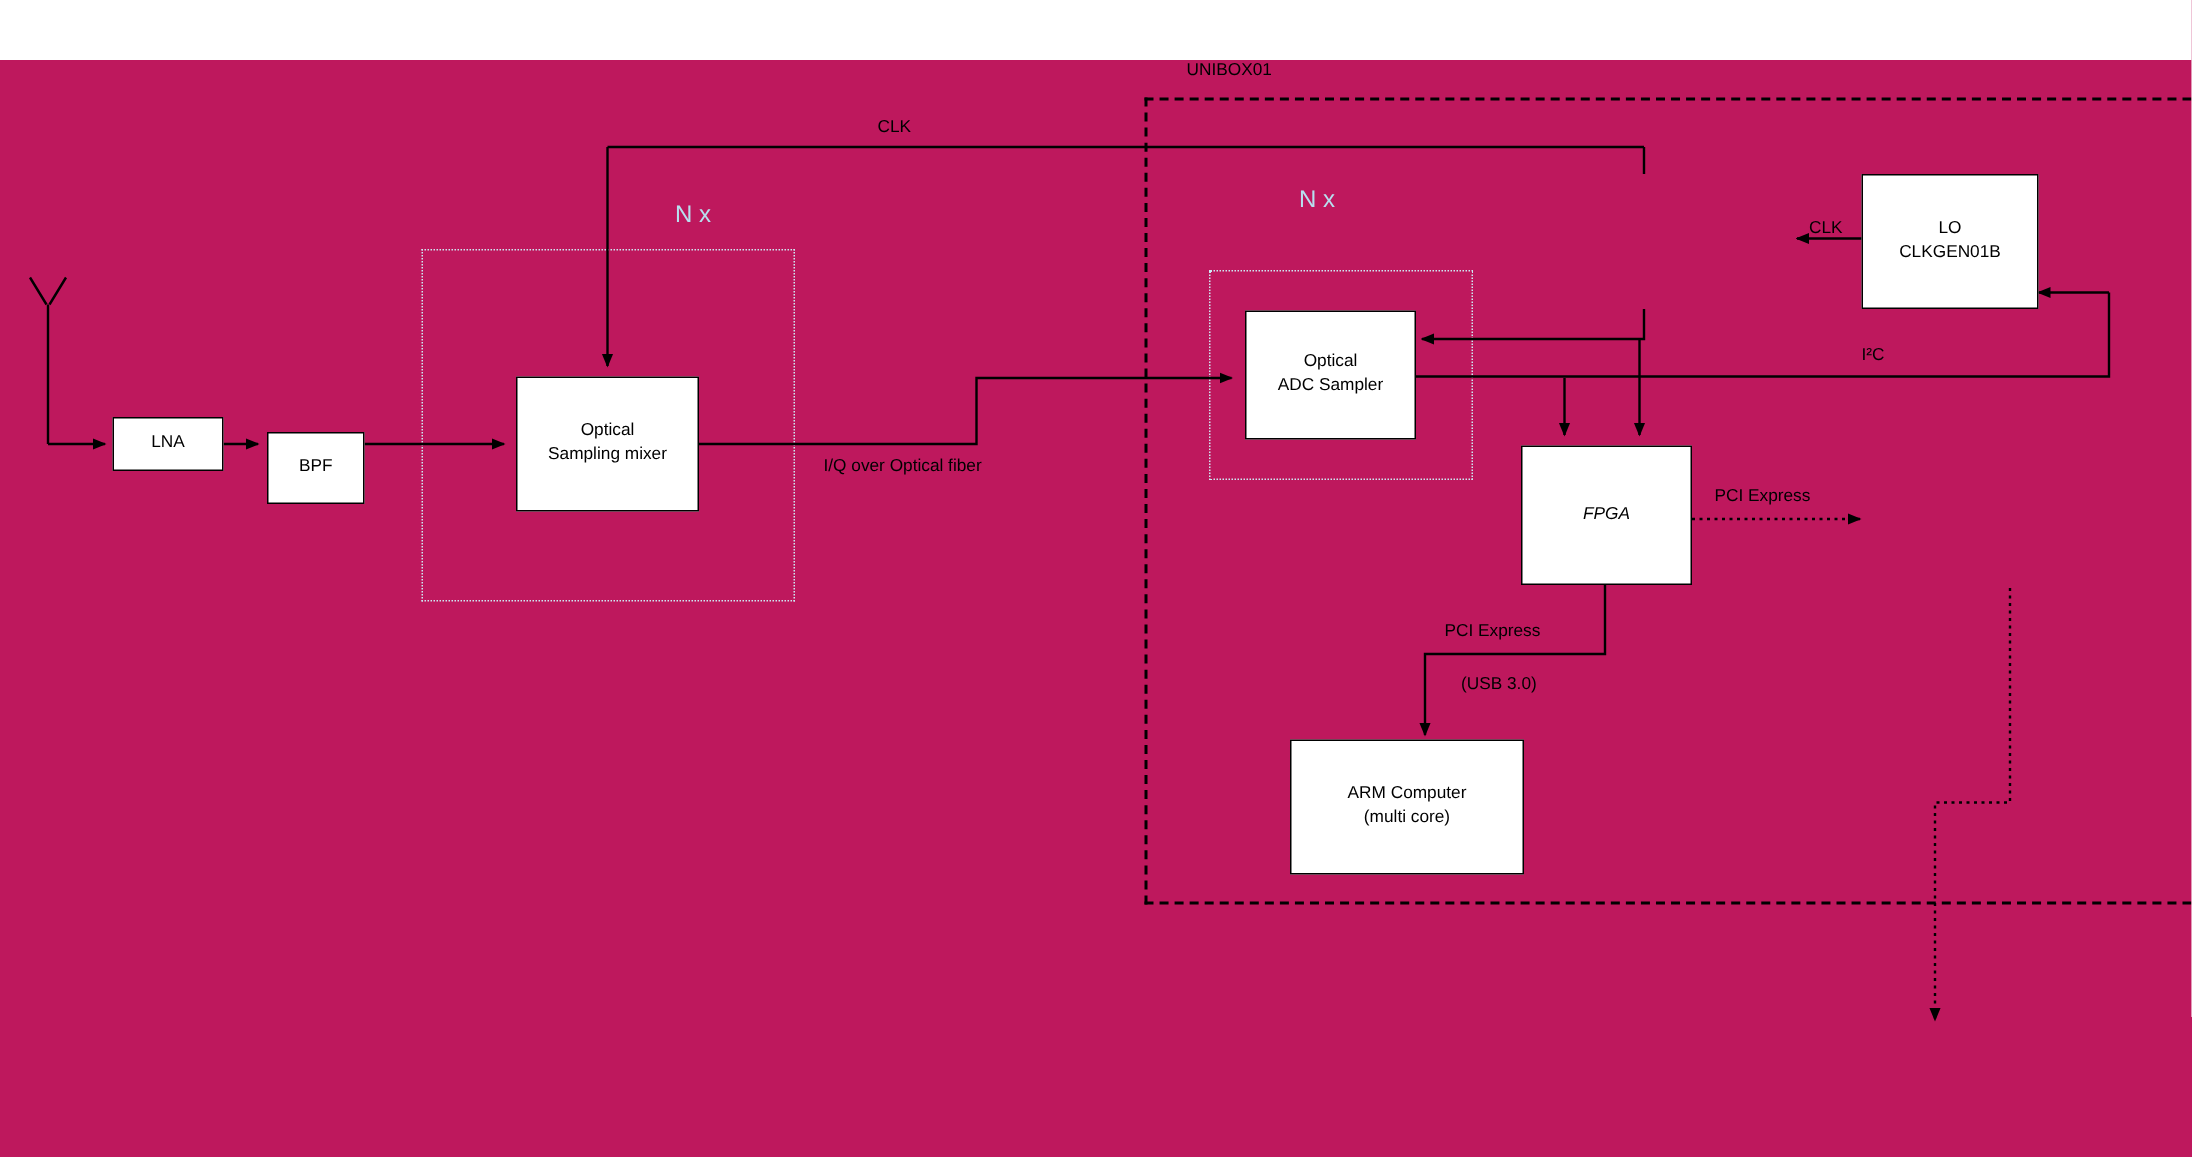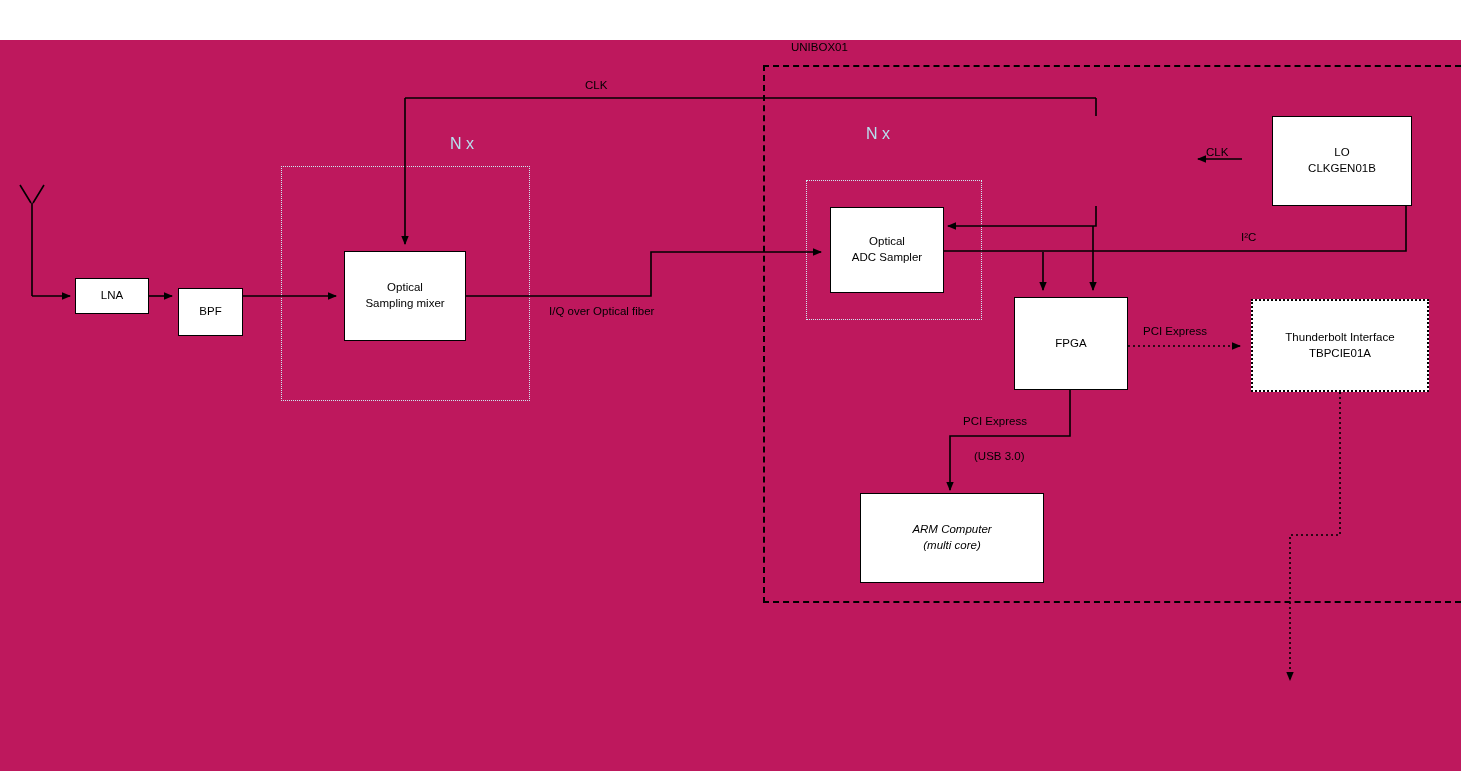--- a/index.html
+++ b/index.html
@@ -133,29 +133,27 @@
 
   <div class="box" style="left:178px; top:248px; width:65px; height:48px;">BPF</div>
 
   <div class="box" style="left:344px; top:211px; width:122px; height:90px;">Optical
 Sampling mixer</div>
 
   <div class="box" style="left:830px; top:167px; width:114px; height:86px;">Optical
 ADC Sampler</div>
 
 
-  <div class="box" style="left:1272px; top:76px; width:140px; height:90px;">LO
+  <div class="box" style="left:1241px; top:76px; width:118px; height:90px;">LO
 CLKGEN01B</div>
 
-  <div class="box" style="left:1014px; top:257px; width:114px; height:93px;">FPGA</div>
+  <div class="box" style="left:1014px; top:257px; width:114px; height:93px;font-style:italic;">FPGA</div>
 
-  <div class="box dotted" style="left:1251px; top:259px; width:178px; height:93px;">Thunderbolt Interface
-TBPCIE01A</div>
 
-  <div class="box" style="left:860px; top:453px; width:184px; height:90px;font-style:italic;">ARM Computer
+  <div class="box" style="left:860px; top:453px; width:156px; height:90px;">ARM Computer
 (multi core)</div>
 
 
   <div class="label" style="left:585px; top:38px;">CLK</div>
 
   <div class="label" style="left:1206px; top:105px;">CLK</div>
 
   <div class="label" style="left:1241px; top:190px;">I²C</div>
 
   <div class="label" style="left:549px; top:264px;">I/Q over Optical fiber</div>

